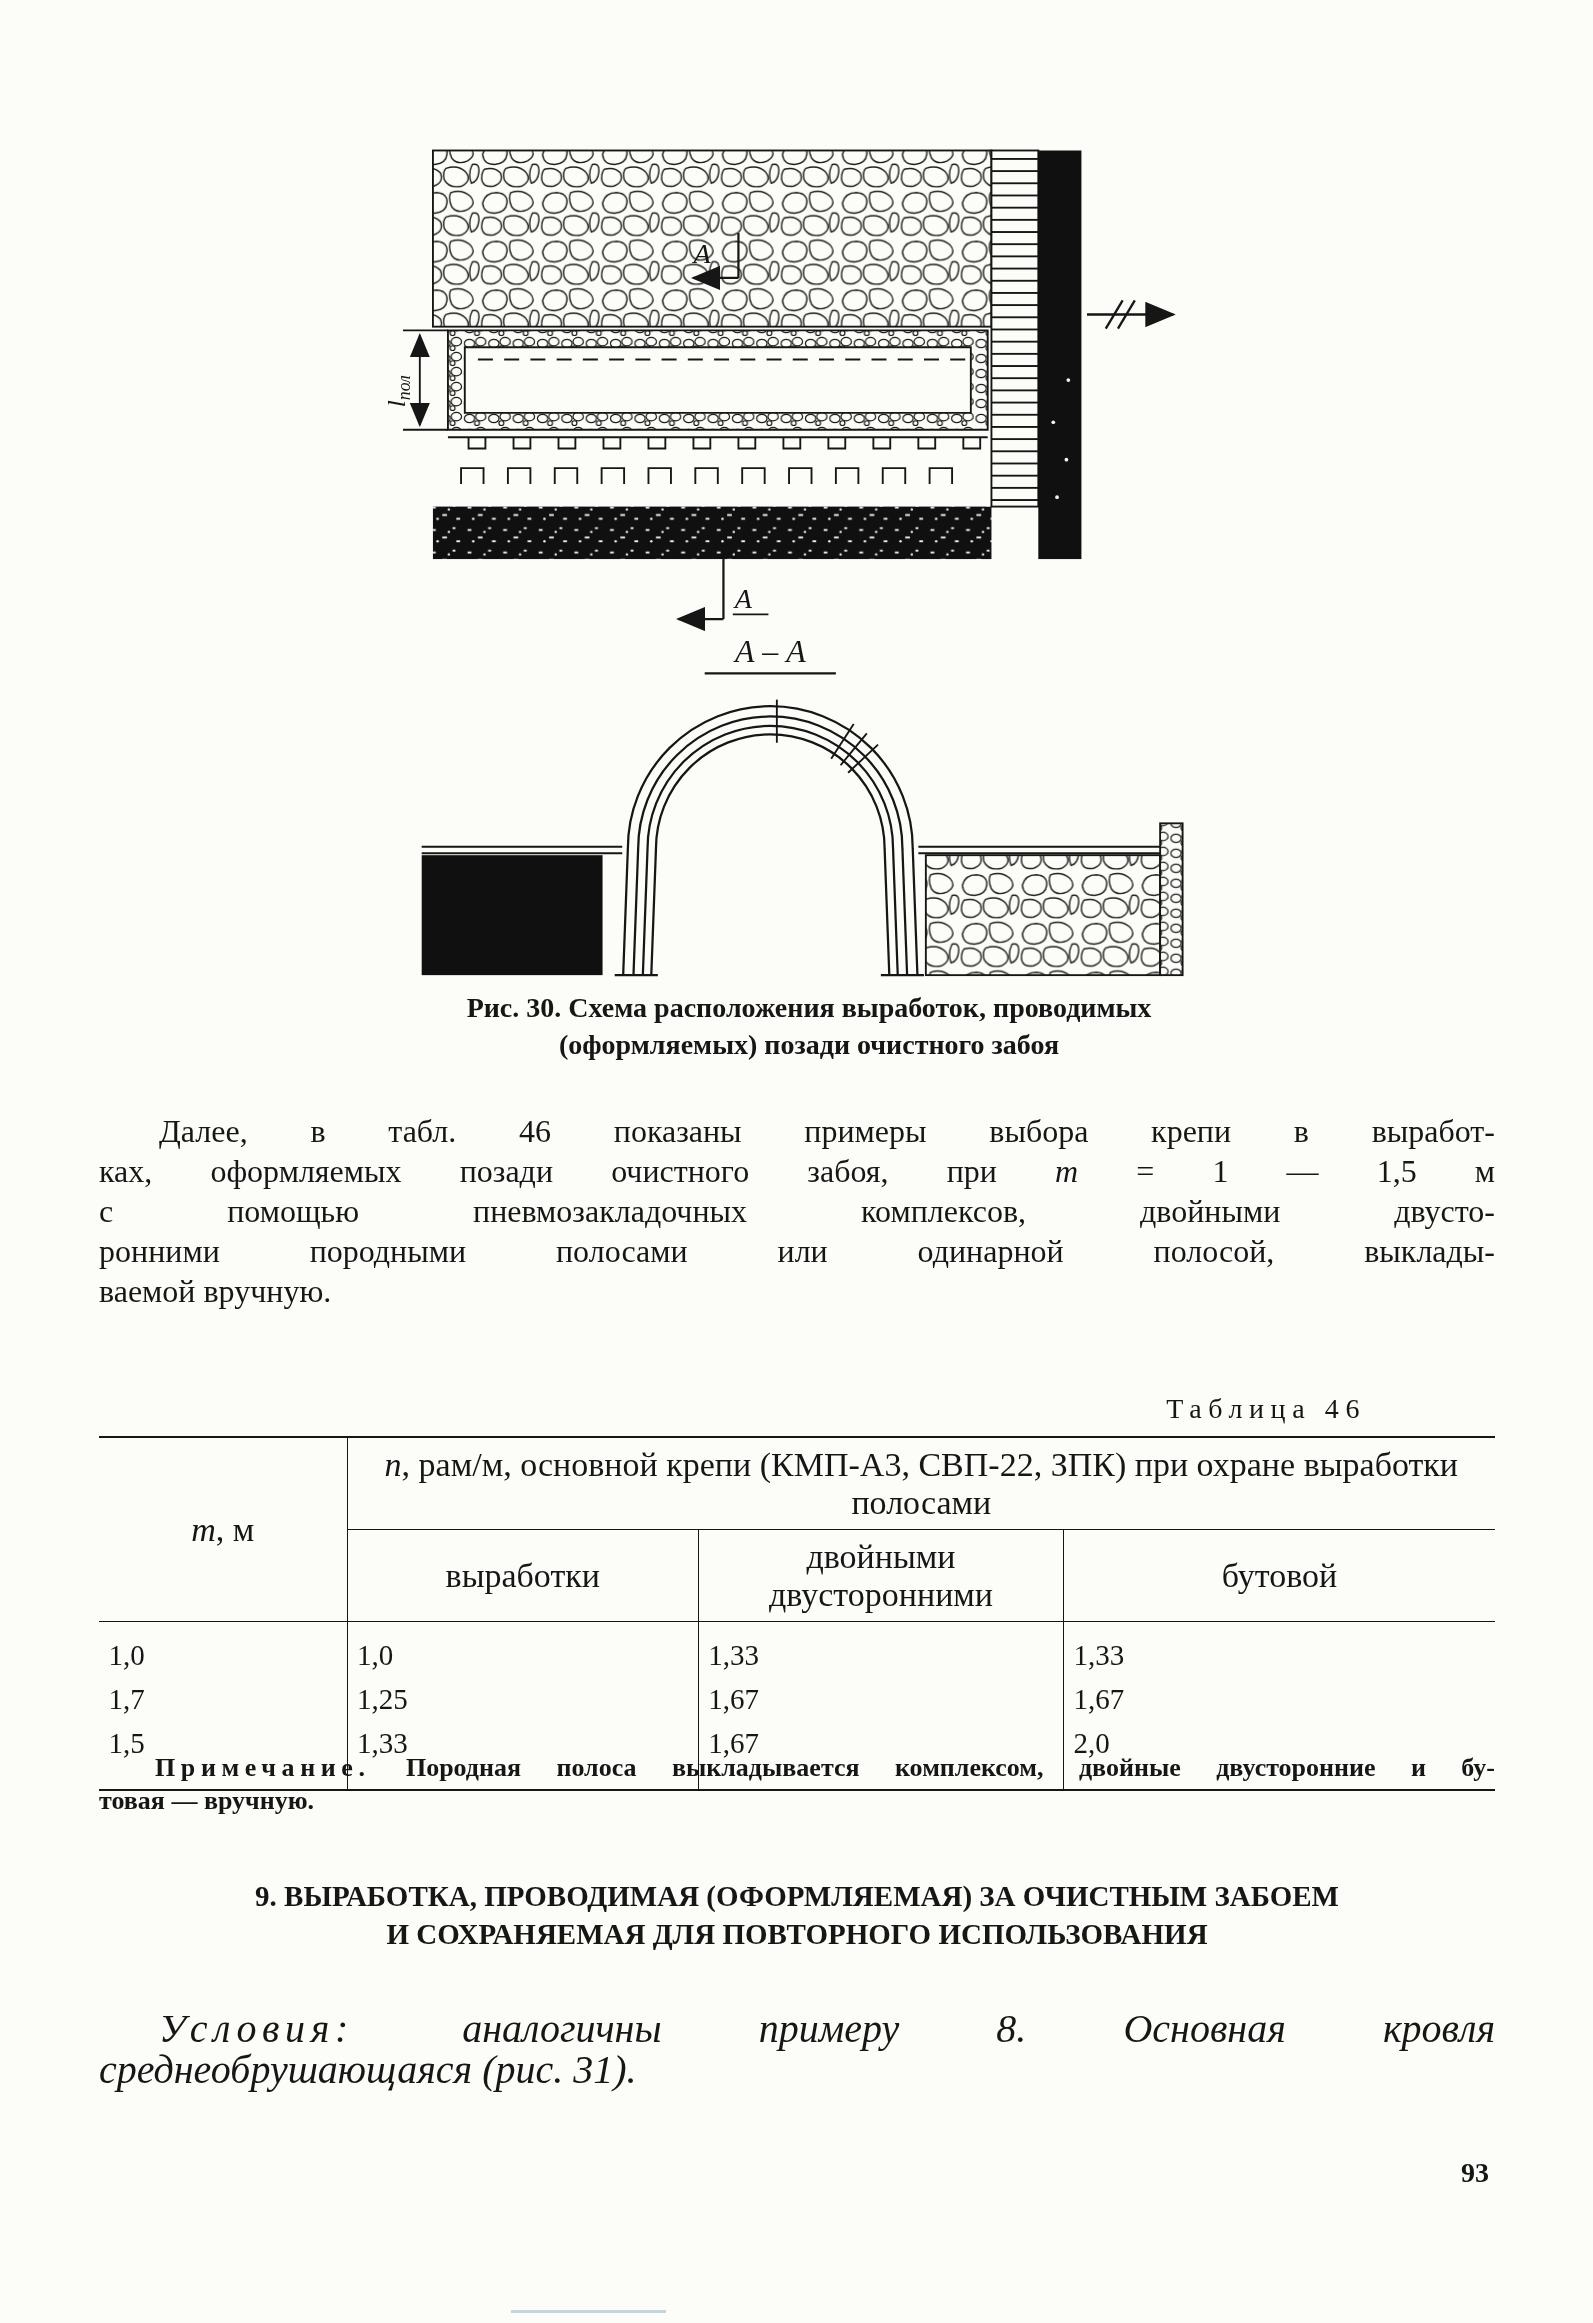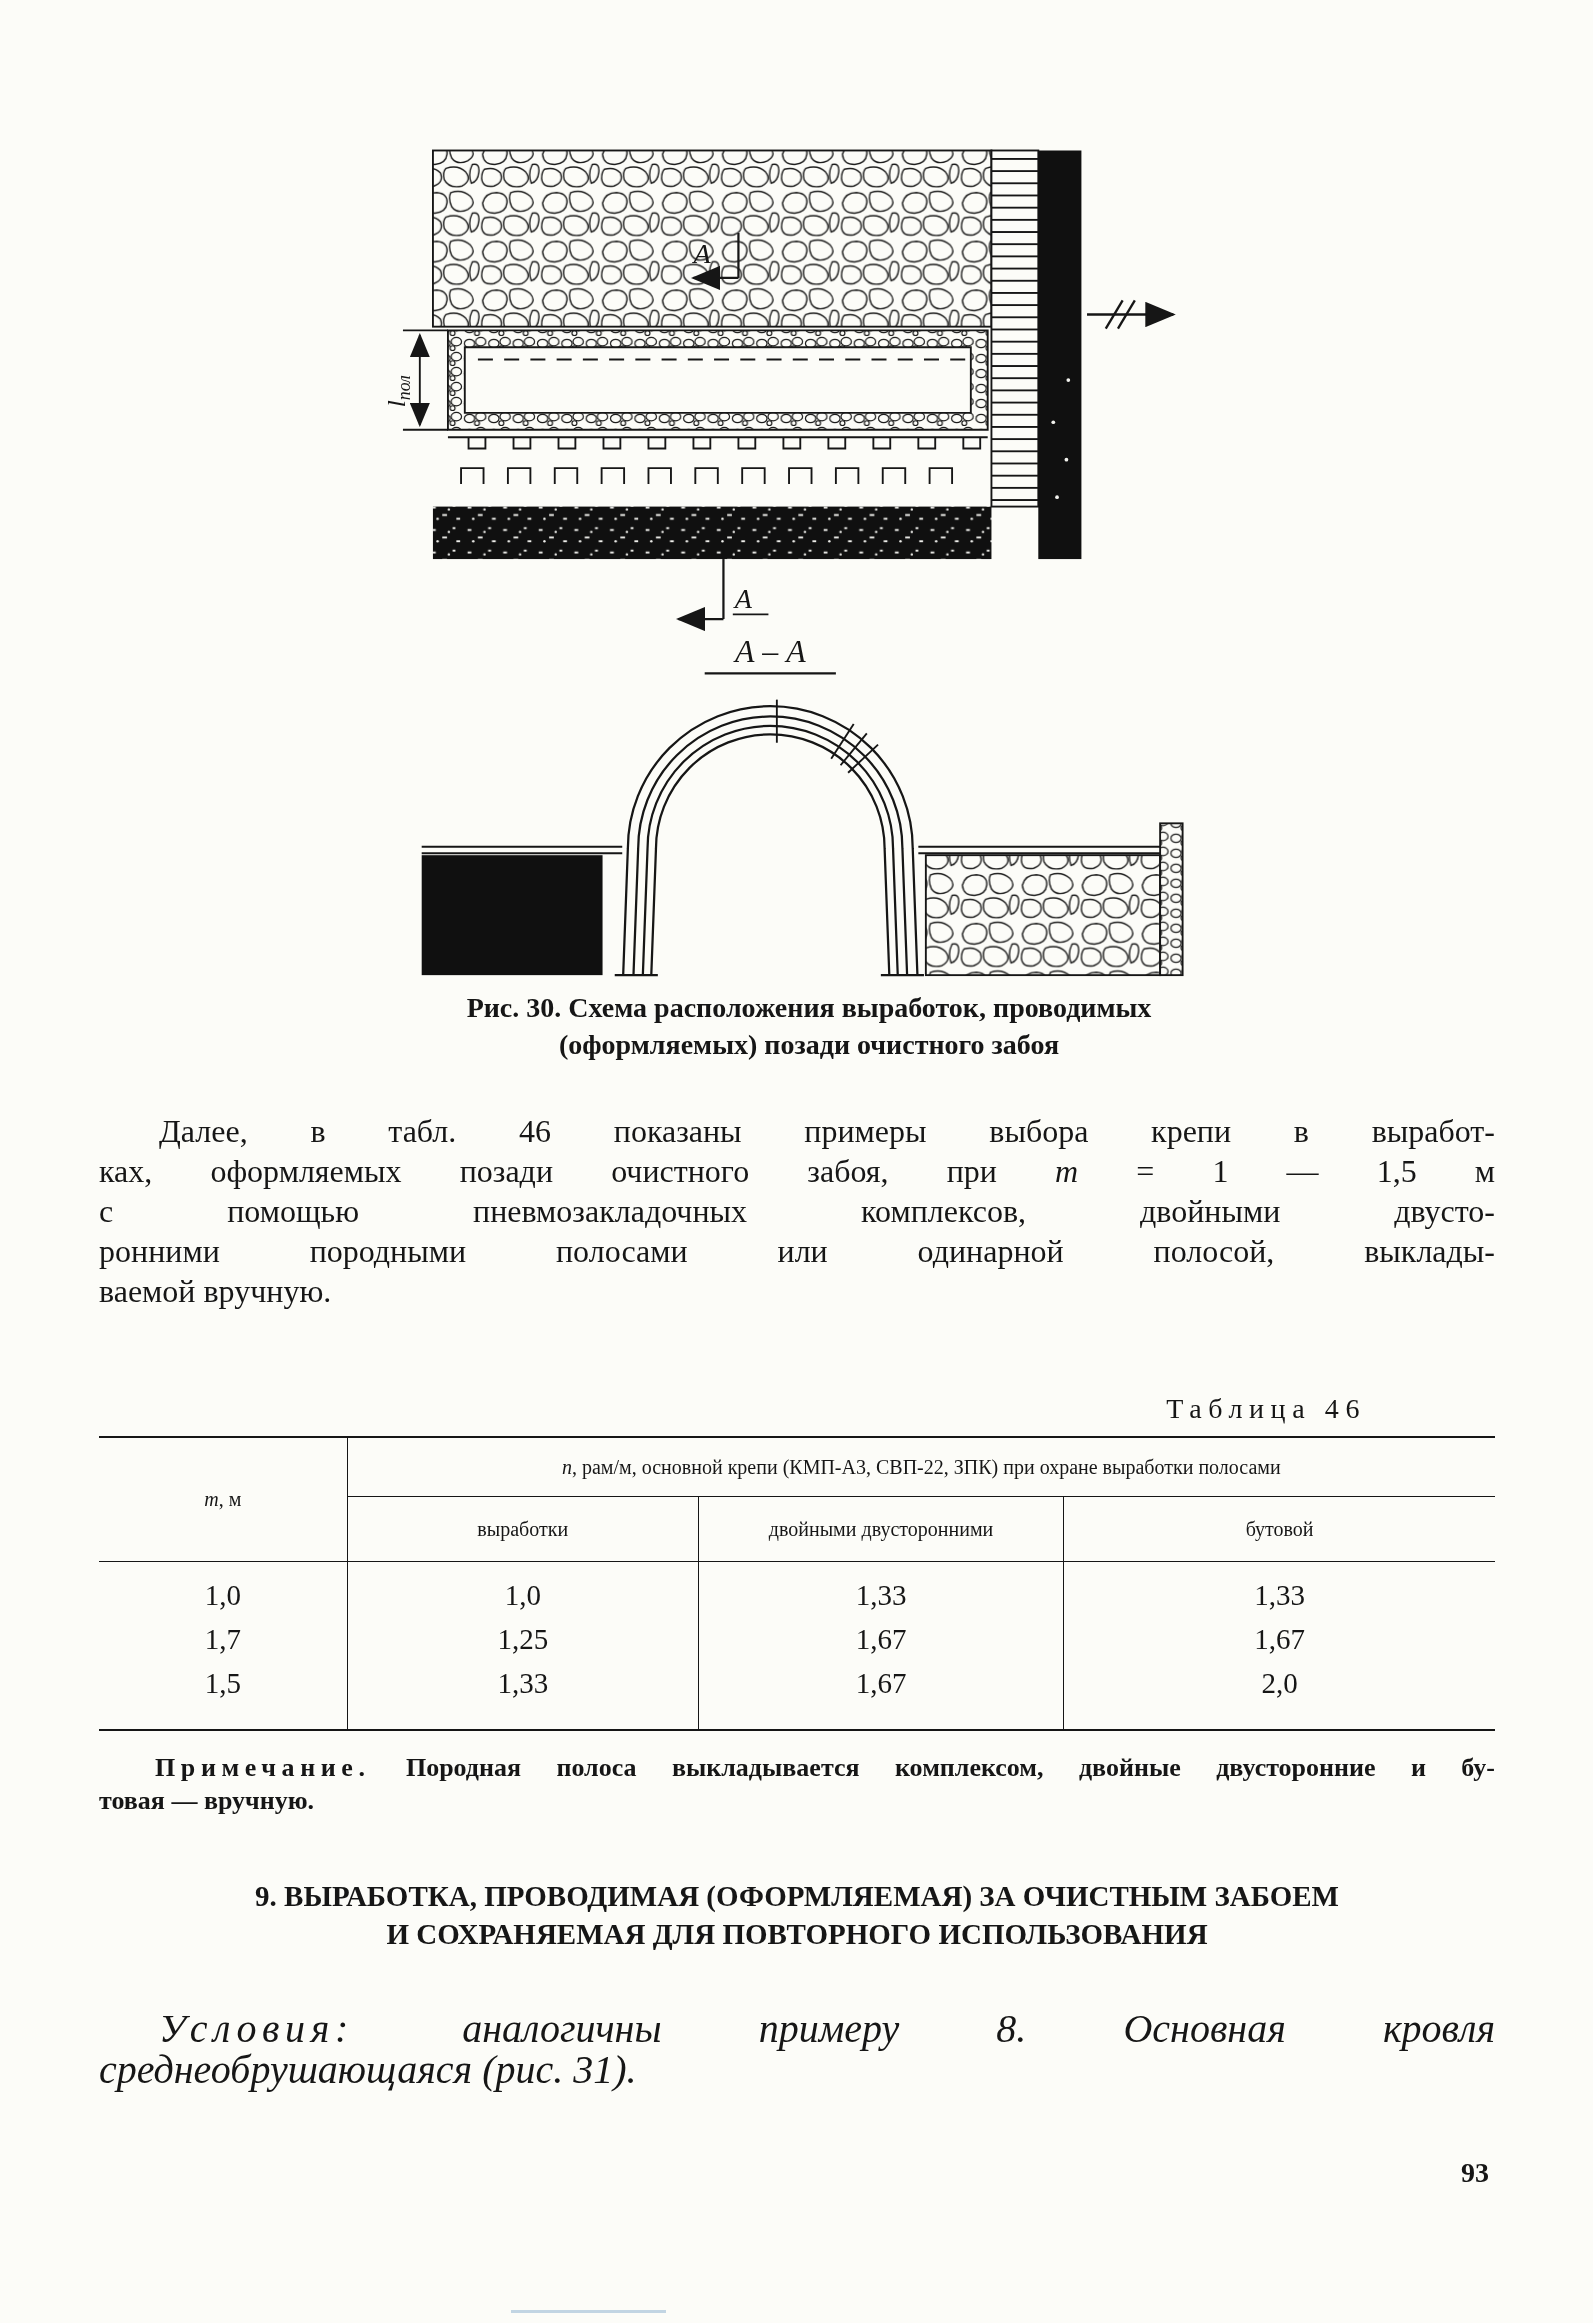--- a/index.html
+++ b/index.html
@@ -20,23 +20,23 @@
   .jl { text-align:justify; text-align-last:justify; }
   .ind { text-indent:60px; }
   .ind-sm { text-indent:56px; }
 
   .tlabel { position:absolute; top:1393px; left:99px; width:1267px;
     text-align:right; font-size:28px; letter-spacing:6.6px; }
 
   .tbl { position:absolute; top:1436px; left:99px; width:1396px;
     border-collapse:collapse; table-layout:fixed;
     border-top:2.8px solid #161616; border-bottom:2.8px solid #161616; }
-  .tbl th { font-weight:normal; font-size:20px; text-align:center;
+  .tbl th { font-weight:normal; font-size:34px; text-align:center;
     vertical-align:middle; padding:7.5px 9.4px; }
-  .tbl td { font-size:29px; text-align:center; padding:5.6px 9.4px; }
+  .tbl td { font-size:29px; padding:5.6px 9.4px; }
   .c-m   { border-right:1.9px solid #161616; border-bottom:1.9px solid #161616; }
   .c-span{ border-bottom:1.9px solid #161616; height:43px; }
   .sub-h { border-bottom:1.9px solid #161616; height:49px; }
   .bdr   { border-right:1.9px solid #161616; }
   .tbl tbody tr:first-child td { padding-top:17px; }
   .tbl tbody tr:last-child td  { padding-bottom:29px; }
 
   .note { position:absolute; top:1751px; left:99px; width:1396px;
     font-size:26px; line-height:33px;font-weight:bold; }
   .sp  { letter-spacing:5.6px; }

